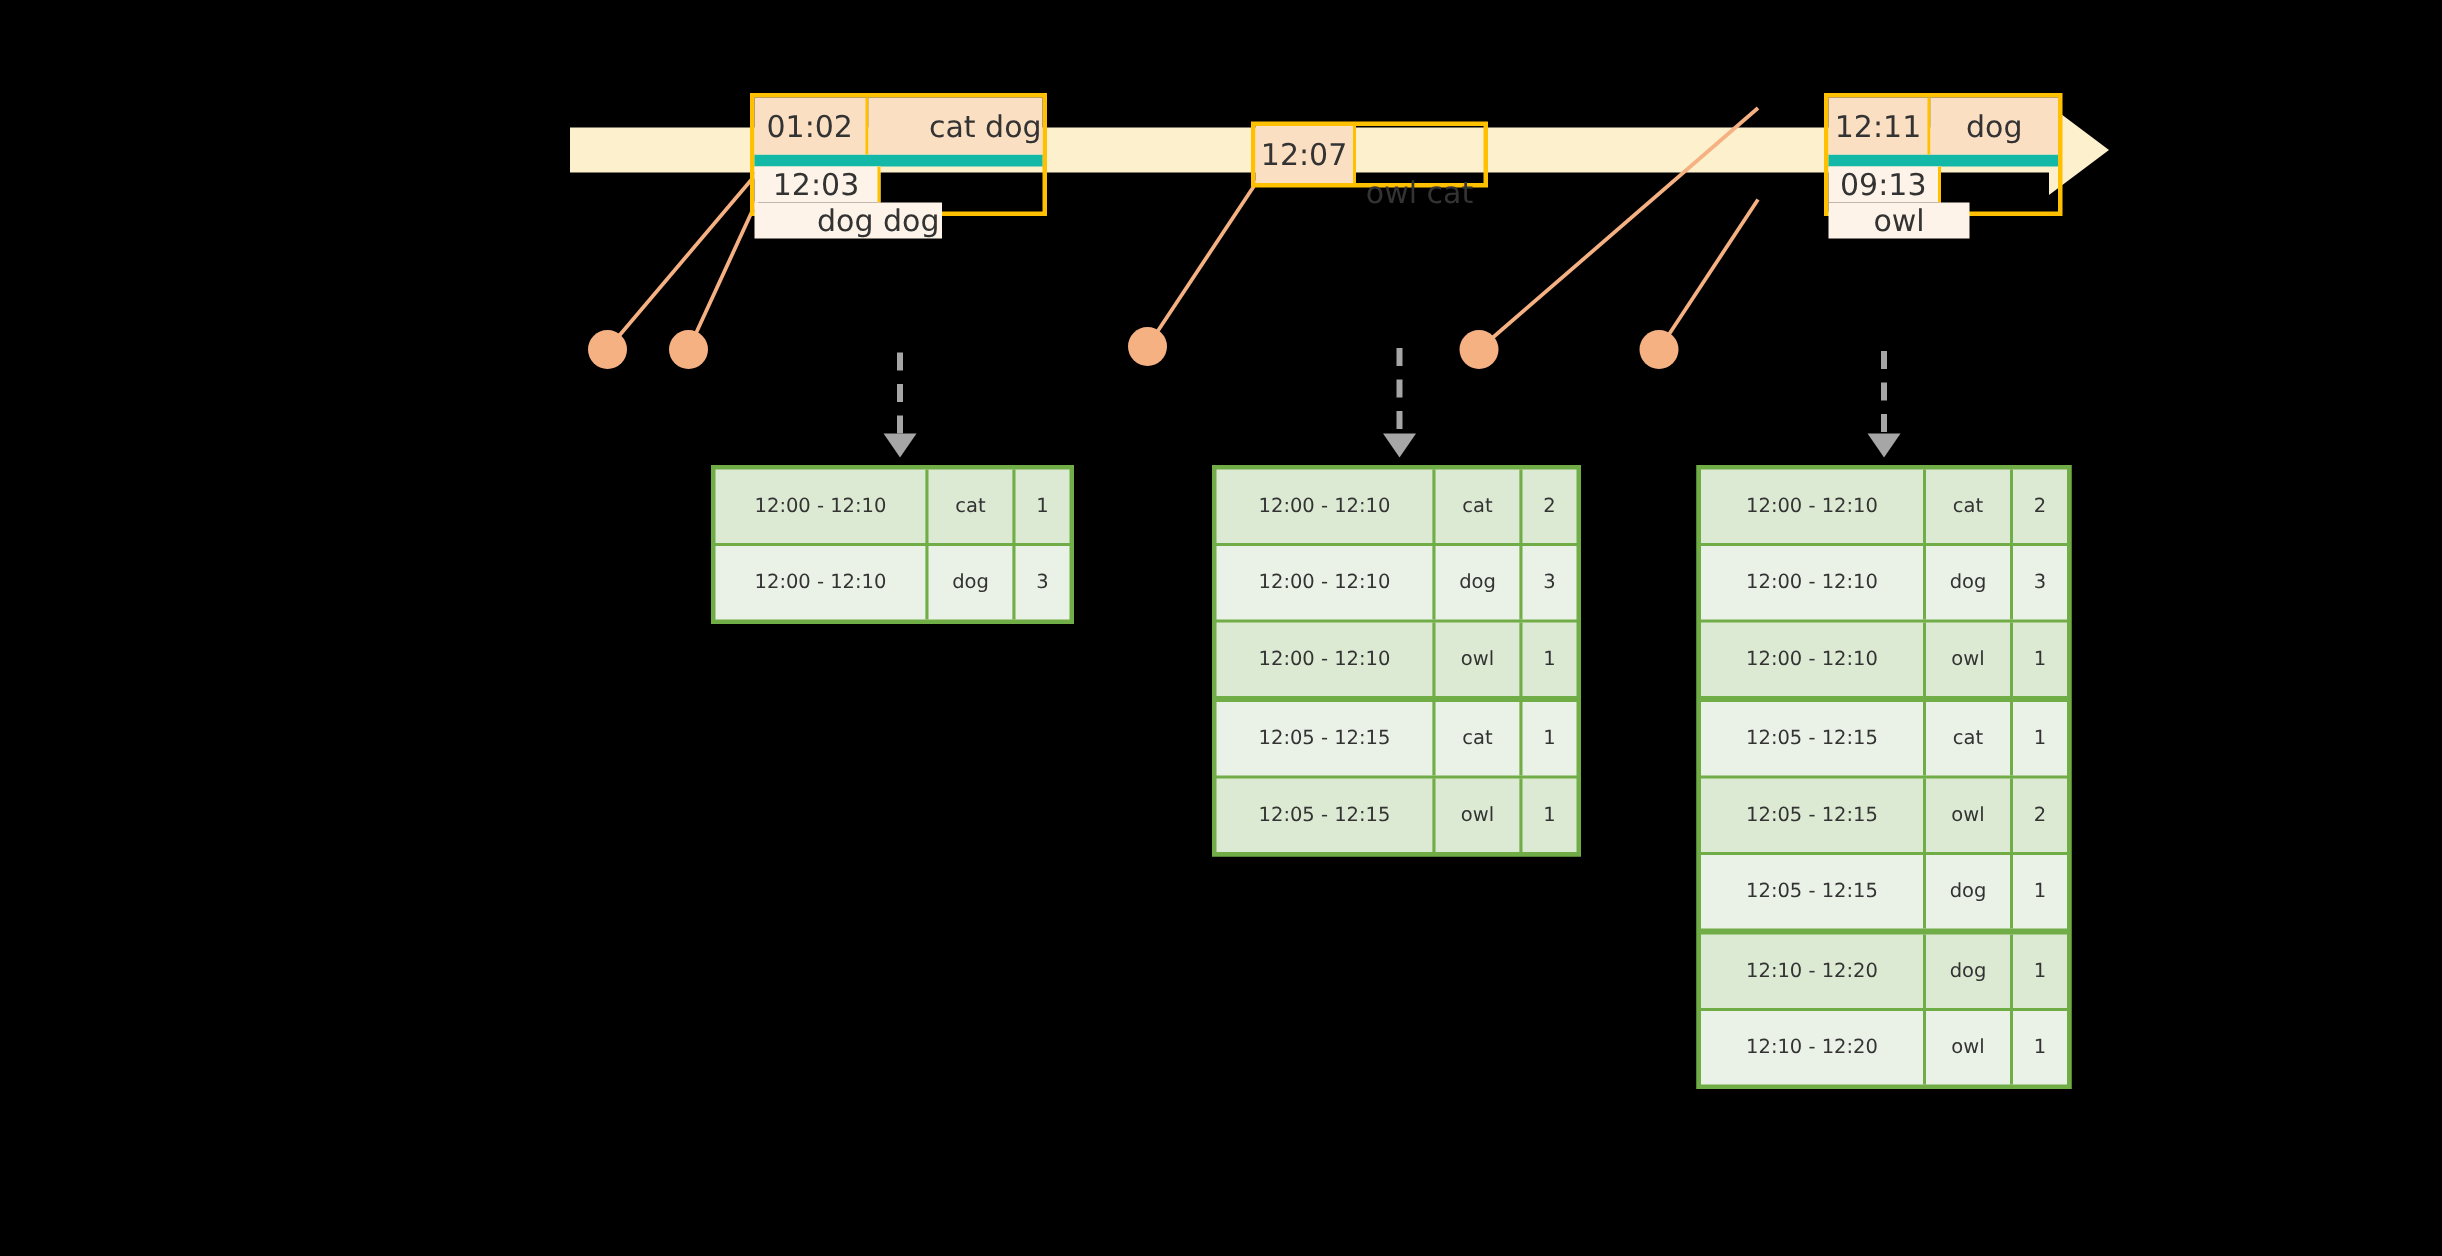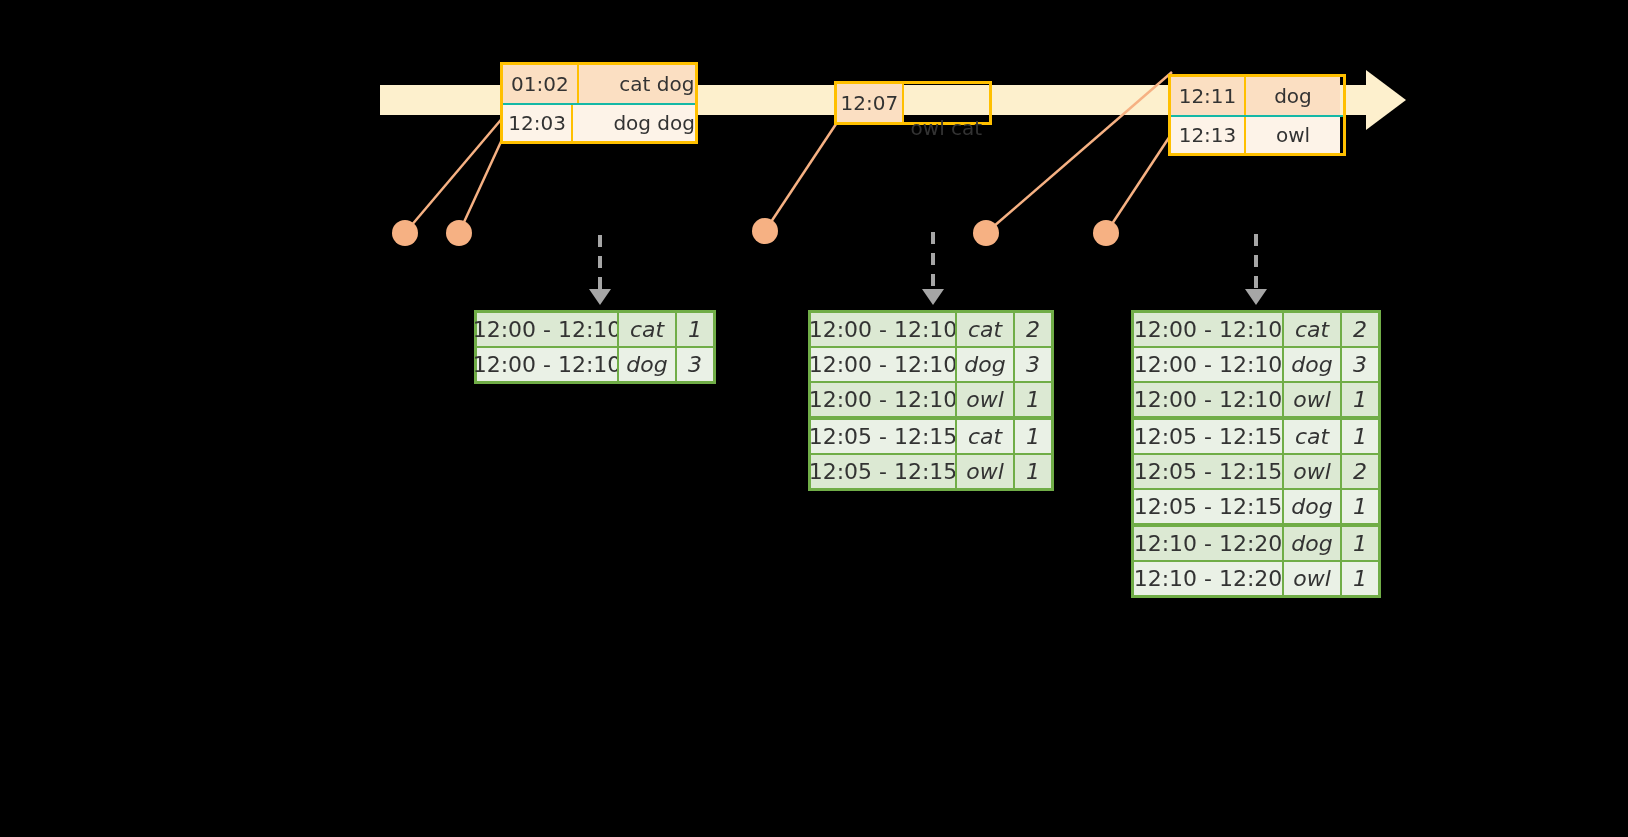--- a/index.html
+++ b/index.html
@@ -19,65 +19,65 @@
   .timeline-head{
     position:absolute;left:1366px;top:70px;width:0;height:0;
     border-top:30px solid transparent;
     border-bottom:30px solid transparent;
     border-left:40px solid #fdf0cd;
   }
 
   
   .evt-group{position:absolute;border:3px solid #ffc000;box-sizing:border-box;}
   .evt-row{display:flex;height:38px;box-sizing:border-box;}
-  .evt-row + .evt-row{border-top:2px solid #14b8a6;}
+  .evt-row + .evt-row{border-top:8px solid #14b8a6;flex-direction:column;}
   .evt-row .c-time,
   .evt-row .c-body{
     display:flex;align-items:center;justify-content:center;
     font-size:20px;color:#333;box-sizing:border-box;
     white-space:nowrap;
   }
   .evt-row .c-time{border-right:2px solid #ffc000;}
   .evt-row.shade .c-time,
   .evt-row.shade .c-body{background:#fbdfc2;}
   .evt-row.plain .c-time,
   .evt-row.plain .c-body{background:#fdf3e8;}
 
   #evt-group-0{left:500px;top:62px;width:198px;}
   #evt-group-0 .c-time{width:84px;}
   #evt-group-0 .c-body{width:125px;padding-left:40px;}
 
   #evt-group-1{left:834px;top:81px;width:158px;}
   #evt-group-1 .c-time{width:84px;}
   #evt-group-1 .c-body{width:108px;margin-top:44px;}
 
-  #evt-group-2{left:1168px;top:62px;width:178px;margin-top:12px;}
+  #evt-group-2{left:1216px;top:62px;width:159px;}
   #evt-group-2 .c-time{width:75px;}
   #evt-group-2 .c-body{width:94px;}
 
   
   .connector-layer{position:absolute;inset:0;pointer-events:none;}
   .dot{
     position:absolute;width:26px;height:26px;border-radius:50%;
     background:#f6b183;transform:translate(-13px,-13px);
   }
 
   
   .res-table{
     position:absolute;border:3px solid #70ad47;box-sizing:border-box;
     background:#70ad47;
   }
   .res-row{display:flex;box-sizing:border-box;}
   .res-row .cell{
     display:flex;align-items:center;justify-content:center;
-    height:33px;font-size:22px;color:#333;box-sizing:border-box;
+    height:49px;font-size:13px;color:#333;box-sizing:border-box;
     white-space:nowrap;
   }
   .res-row .cell.c-win{justify-content:center;}
-  .res-row .cell + .cell{border-left:2px solid #70ad47;font-style:italic;}
+  .res-row .cell + .cell{border-left:2px solid #70ad47;}
   .res-row + .res-row{border-top:2px solid #70ad47;}
   .res-row.newgroup{border-top:4px solid #70ad47;}
   .res-row.shade .cell{background:#dce9d3;}
   .res-row.plain .cell{background:#eaf1e6;}
 
   #res-table-0{left:474px;top:310px;}
   #res-table-0 .c-win{width:140px;}
   #res-table-0 .c-key{width:58px;}
   #res-table-0 .c-cnt{width:38px;}
 
@@ -134,21 +134,21 @@
         <div class="cell c-time">12:07</div>
         <div class="cell c-body">owl cat</div>
       </div>
     </div>
   <div class="evt-group" id="evt-group-2">
       <div class="evt-row shade">
         <div class="cell c-time">12:11</div>
         <div class="cell c-body">dog</div>
       </div>
       <div class="evt-row plain">
-        <div class="cell c-time">12:13</div>
+        <div class="cell c-time">09:13</div>
         <div class="cell c-body">owl</div>
       </div>
     </div>
 
   <div id="dots-layer">
       <div class="dot" style="left: 405px; top: 233px;"></div>
       <div class="dot" style="left: 459px; top: 233px;"></div>
       <div class="dot" style="left: 765px; top: 231px;"></div>
       <div class="dot" style="left: 986px; top: 233px;"></div>
       <div class="dot" style="left: 1106px; top: 233px;"></div>

